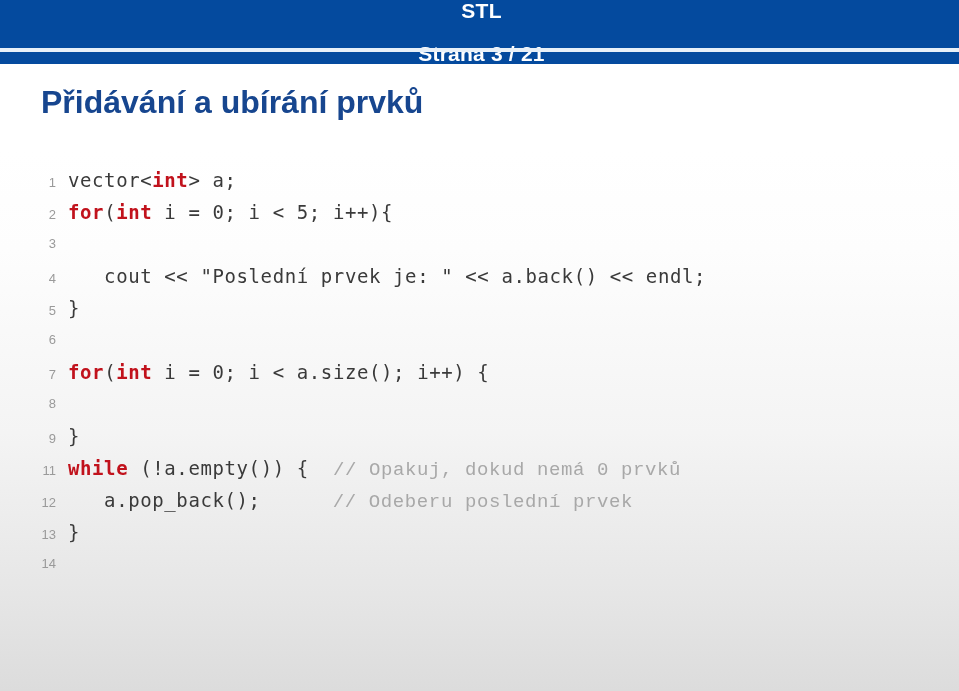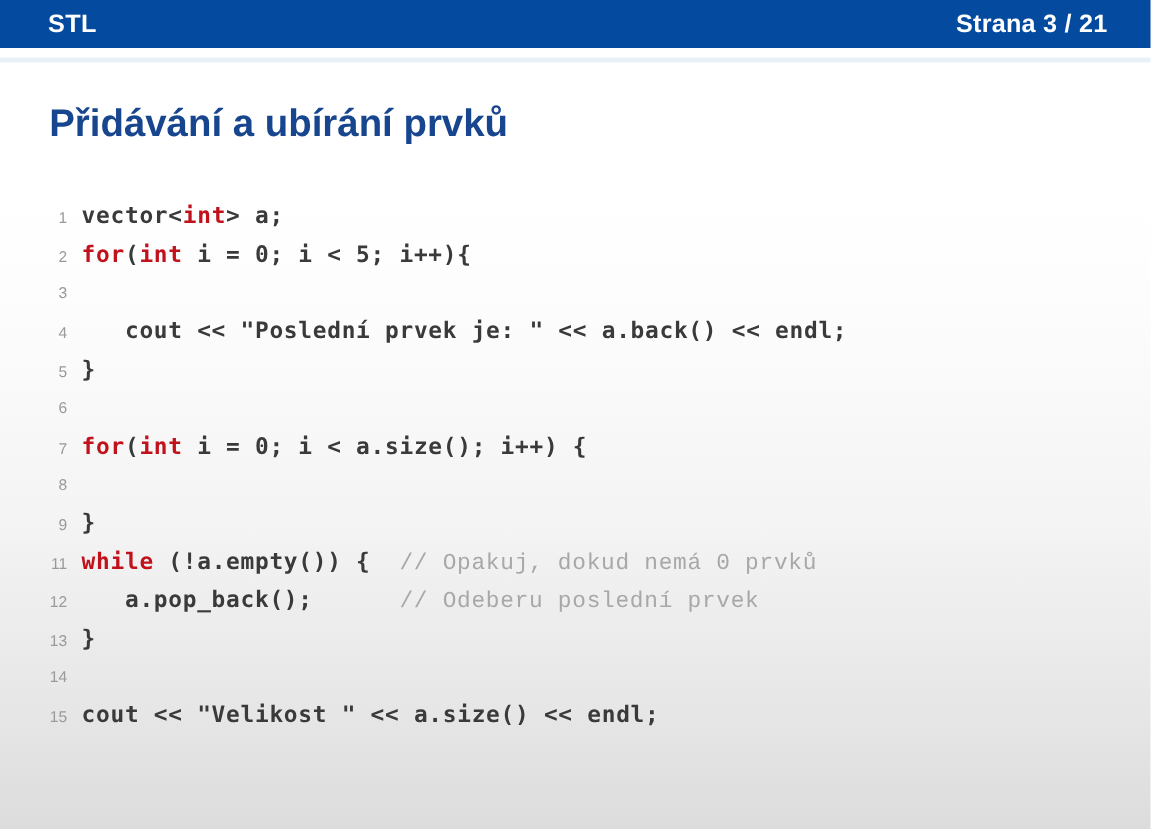--- a/index.html
+++ b/index.html
@@ -19,26 +19,27 @@
     height: 691px;
     background: #ffffff;
     overflow: hidden;
   }
 
   
   .header-bar {
     position: absolute;
     top: 0; left: 0;
     width: 959px;
-    height: 40px;
+    height: 64px;
     background: #044a9e;
     display: flex;
     align-items: center;
     justify-content: space-between;
     padding: 0 36px 0 40px;
+    flex-direction: column;
   }
   .header-title {
     color: #ffffff;
     font-size: 21px;
     font-weight: bold;
     letter-spacing: 0.3px;
     line-height: 1;
   }
   .header-page {
     color: #ffffff;
@@ -97,21 +98,21 @@
     user-select: none;
   }
   .code-text {
     font-size: 19px;
     color: #3a3a3a;
     letter-spacing: 0.6px;
     white-space: pre;
   }
   .kw  { color: #c1121c; font-weight: bold; }
   .cm  { color: #a8a8a8; font-family: Liberation Mono, monospace; }
-  .pl  { color: #3a3a3a; font-weight: bold; }
+  .pl  { color: #3a3a3a; }
 </style>
 </head>
 <body>
 
 <div id="slide">
 
   <div class="header-bar">
     <div class="header-title">STL</div>
     <div class="header-page">Strana 3 / 21</div>
   </div>
@@ -126,16 +127,15 @@
       <div class="code-line"><span class="ln">4</span><span class="code-text"><span class="pl">   cout &lt;&lt; "Poslední prvek je: " &lt;&lt; a.back() &lt;&lt; endl;</span></span></div>
       <div class="code-line"><span class="ln">5</span><span class="code-text"><span class="pl">}</span></span></div>
       <div class="code-line"><span class="ln">6</span><span class="code-text"></span></div>
       <div class="code-line"><span class="ln">7</span><span class="code-text"><span class="kw">for</span><span class="pl">(</span><span class="kw">int</span><span class="pl"> i = 0; i &lt; a.size(); i++) {</span></span></div>
       <div class="code-line"><span class="ln">8</span></div>
       <div class="code-line"><span class="ln">9</span><span class="code-text"><span class="pl">}</span></span></div>
       <div class="code-line"><span class="ln">11</span><span class="code-text"><span class="kw">while</span><span class="pl"> (!a.empty()) {  </span><span class="cm">// Opakuj, dokud nemá 0 prvků</span></span></div>
       <div class="code-line"><span class="ln">12</span><span class="code-text"><span class="pl">   a.pop_back();      </span><span class="cm">// Odeberu poslední prvek</span></span></div>
       <div class="code-line"><span class="ln">13</span><span class="code-text"><span class="pl">}</span></span></div>
       <div class="code-line"><span class="ln">14</span><span class="code-text"></span></div>
-      <div class="code-line"><span class="ln">15</span><span class="code-text"><span class="pl">cout &lt;&lt; "Velikost " &lt;&lt; a.size() &lt;&lt; endl;</span></span></div>
     </div>
 
 </div>
 
 </body></html>

